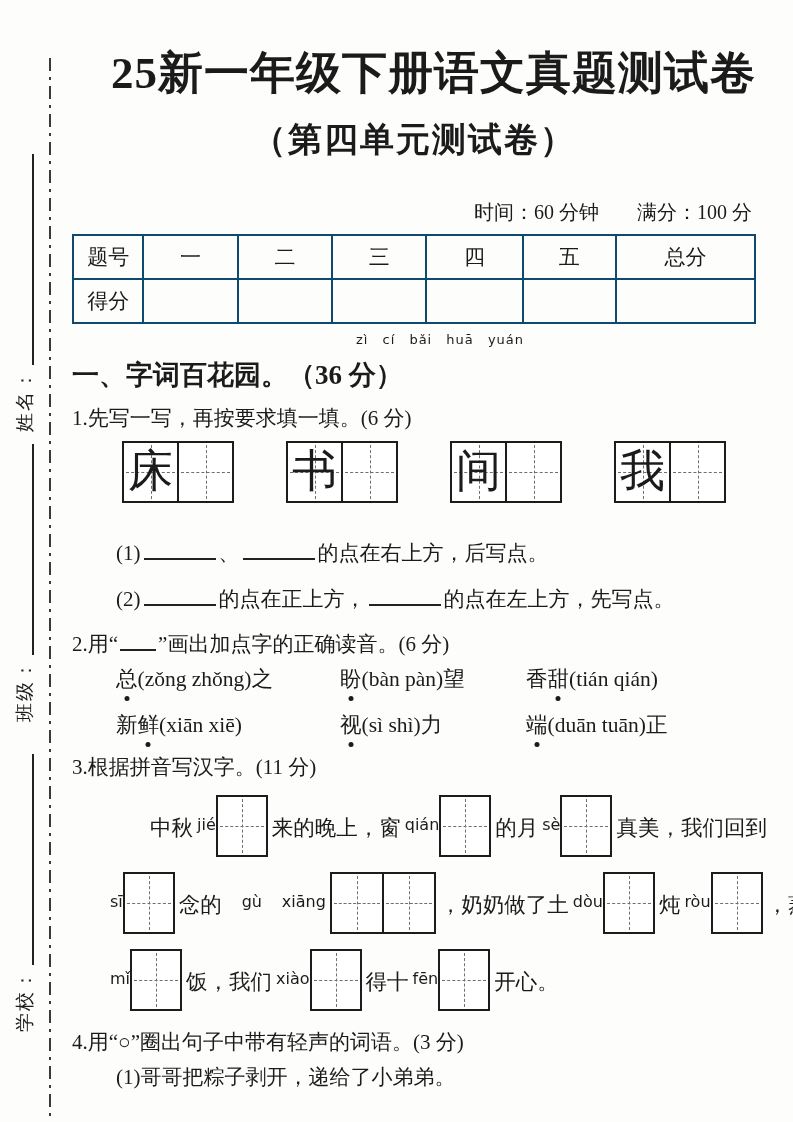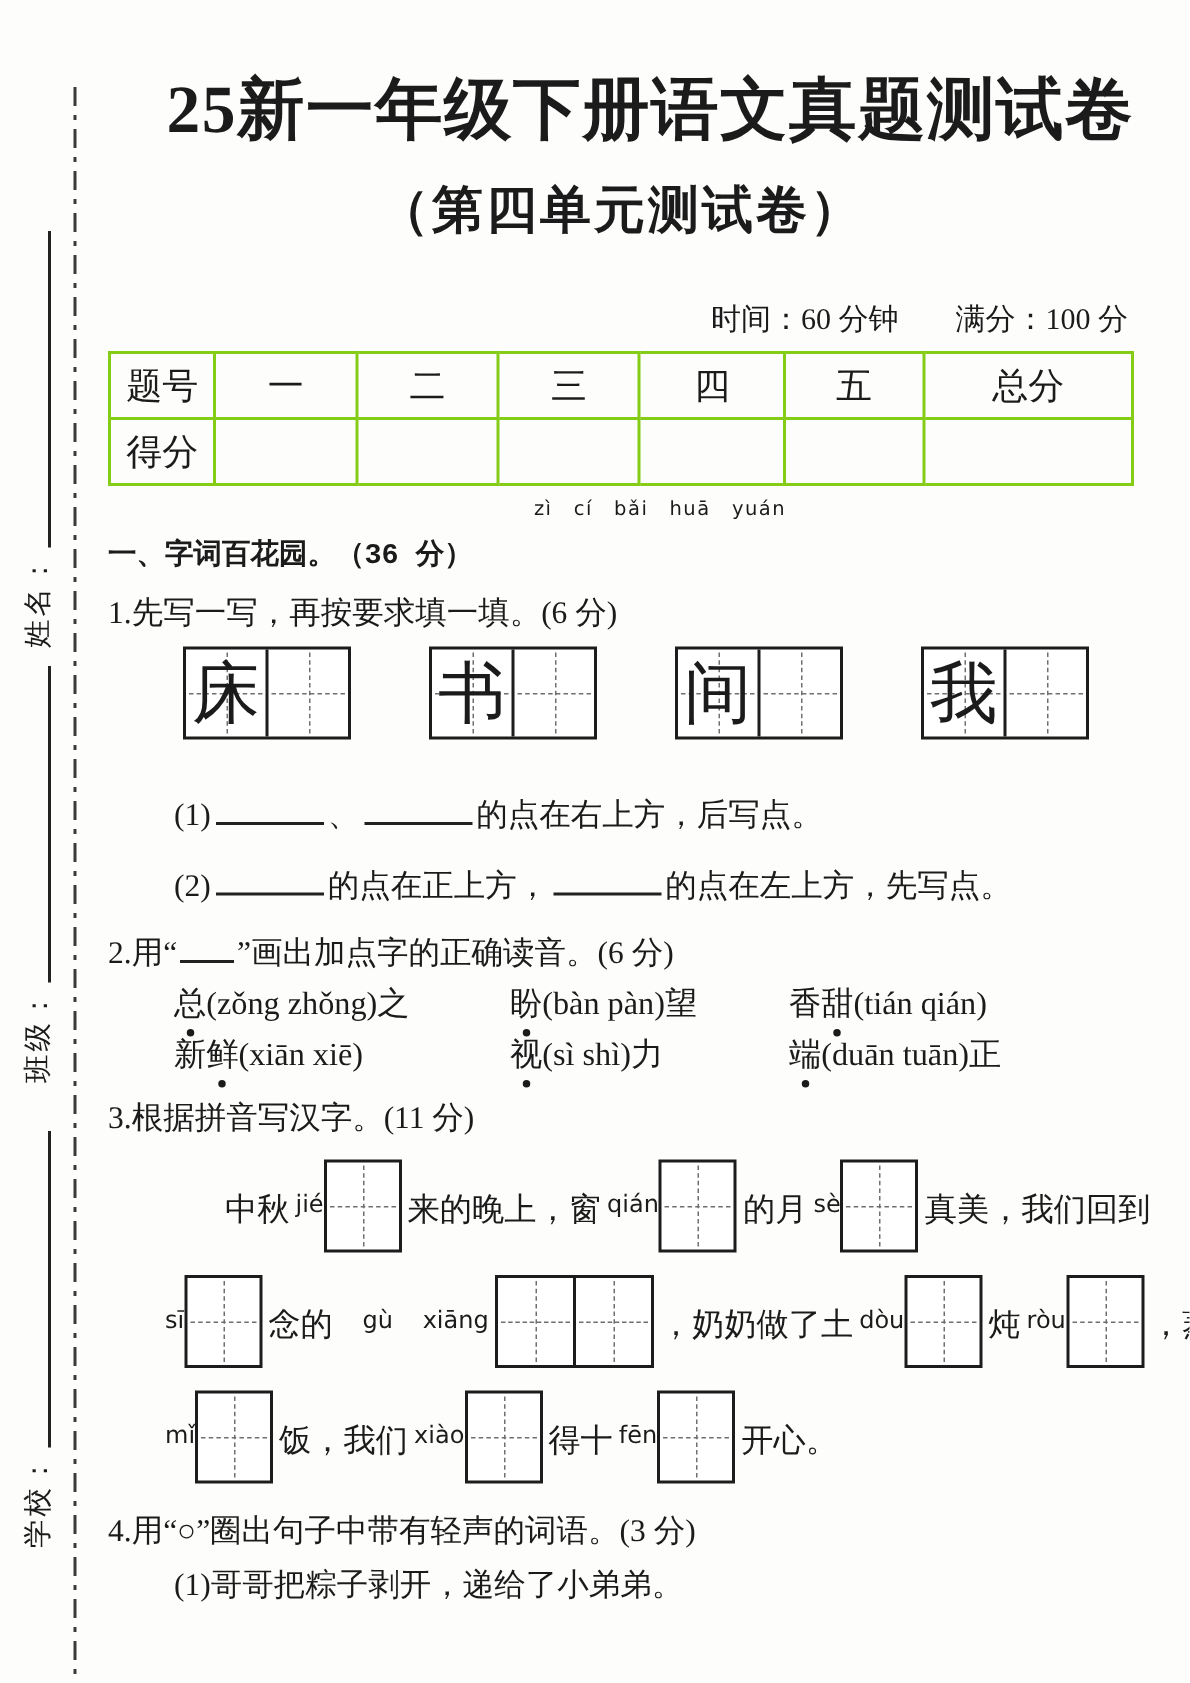--- a/index.html
+++ b/index.html
@@ -32,28 +32,28 @@
   .content { position:absolute; left:72px; top:45px; width:684px; }
 
   .title    { font-size:45px; font-weight:bold; text-align:right; line-height:1.25; letter-spacing:1px; }
   .subtitle { font-size:34px; font-weight:bold; text-align:center; margin-top:16px; letter-spacing:2px; }
 
   .info { text-align:right; font-size:20px; margin-top:36px; padding-right:4px; }
   .info .gap { display:inline-block; width:38px; }
 
   table.score { border-collapse:collapse; width:100%; margin-top:8px; table-layout:fixed; }
   table.score td {
-    border:2px solid #84cc16; height:36px; text-align:center;
-    font-size:24px; padding:3px;
+    border:2px solid #0c4a6e; height:36px; text-align:center;
+    font-size:21px; padding:3px;
   }
   td.c0{width:10%;} td.c1{width:13.8%;} td.c2{width:13.8%;} td.c3{width:13.8%;}
   td.c4{width:14.1%;} td.c5{width:13.6%;} td.c6{width:20.9%;}
 
   .sec-pinyin { margin:8px 0 12px 52px; font-family:"DejaVu Sans",sans-serif; font-size:13px; word-spacing:9px; letter-spacing:1px;text-align:center; }
-  .sec-heading { font-size:19px; font-weight:bold; line-height:1.2;font-family:Liberation Mono, monospace; }
+  .sec-heading { font-size:27px; font-weight:bold; line-height:1.2; }
 
   .qhead { font-size:21px; margin-top:13px; line-height:1.25; }
   .qsub  { font-size:21px; margin-left:44px; line-height:1.25; }
 
   .blank { display:inline-block; width:72px; border-bottom:2px solid #222; height:1.0em; vertical-align:baseline; margin:0 3px; }
   .blank-sm { width:36px; margin:0 2px; }
 
   
   .grid-row { display:flex; gap:52px; margin:10px 0 0 50px; }
   .grid2 { display:flex; border:2.5px solid #1c1c1c; background:#fff; }
@@ -61,21 +61,21 @@
   .gcell + .gcell { border-left:2px solid #1c1c1c; }
   .gcell::before { content:""; position:absolute; top:2px; bottom:2px; left:50%; border-left:1px dashed #6f6f6f; }
   .gcell::after  { content:""; position:absolute; left:2px; right:2px; top:50%; border-top:1px dashed #6f6f6f; }
   .glyph { position:relative; z-index:1; font-size:45px; line-height:1; font-weight:500; }
   .sub-block { margin-top:34px; }
   .sub-block .qsub + .qsub { margin-top:17px; }
 
   
   .q2-grid {
     display:grid; grid-template-columns:224px 186px auto;
-    margin:6px 0 0 44px; font-size:21.5px; row-gap:5px;
+    margin:6px 0 0 44px; font-size:21.5px; row-gap:17px;
   }
   .dotted { position:relative; display:inline-block; }
   .dotted::after {
     content:""; position:absolute; left:50%; transform:translateX(-50%);
     bottom:-8px; width:5px; height:5px; border-radius:50%; background:#1b1b1b;
   }
 
   
   .q3-line { display:flex; align-items:flex-end; margin-top:15px; }
   .q3-l1 { margin-left:78px; }

